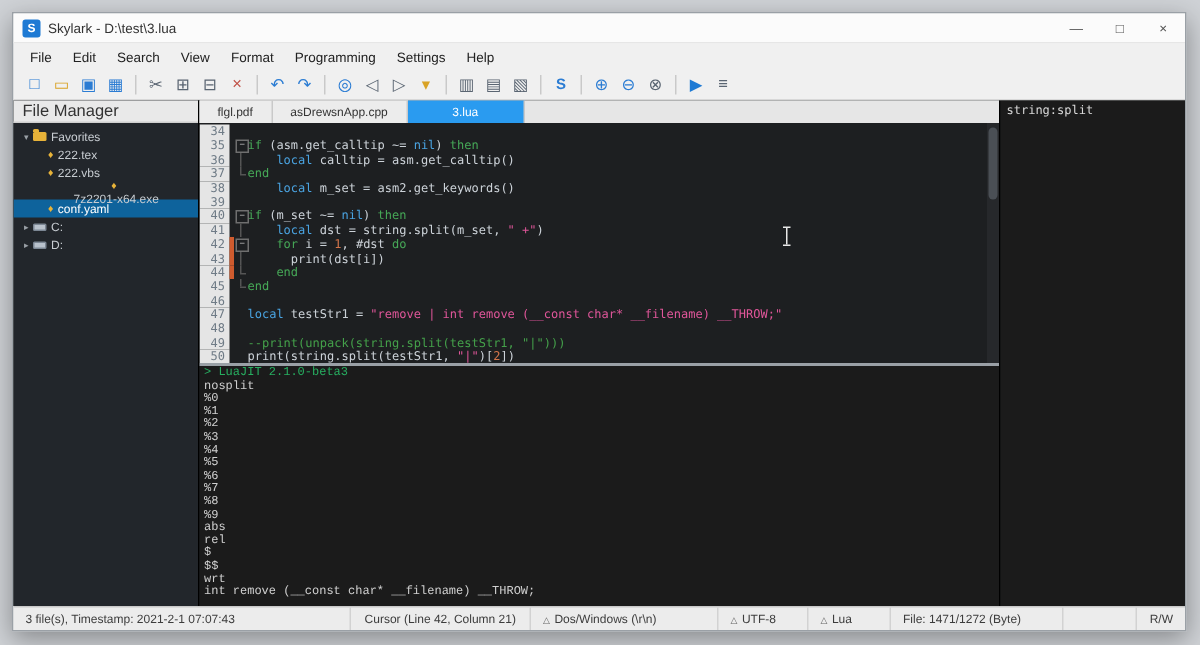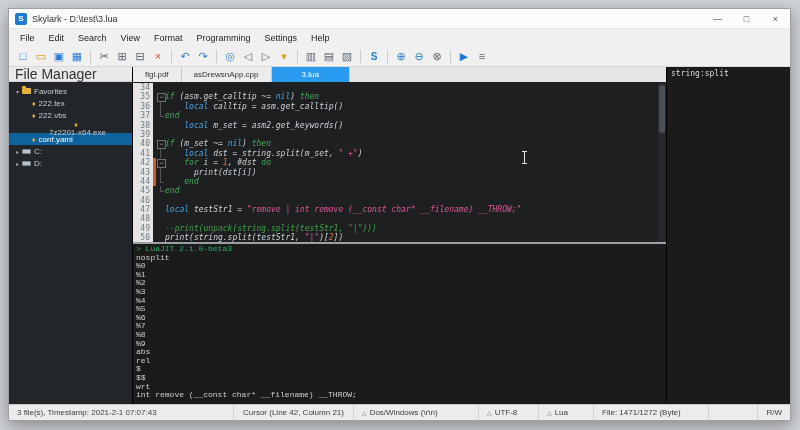--- a/index.html
+++ b/index.html
@@ -27,21 +27,21 @@
   
   .toolbar { height: 21px; flex: none; background: #f0f0f0; border-bottom: 1px solid #d8d8d8;
     display: flex; align-items: center; padding-left: 6px; gap: 2px; }
   .ticon { width: 16px; height: 16px; display: flex; align-items: center; justify-content: center;
     font-size: 11px; border-radius: 2px; }
   .tsep { width: 1px; height: 13px; background: #c9c9c9; margin: 0 3px; }
   
   .content { flex: 1; min-height: 0; display: flex; background: #1b1d1f; }
   .sidebar { width: 124px; flex: none; display: flex; flex-direction: column;
     background: #22262b; border-right: 1px solid #000; }
-  .sb-header { height: 15px; flex: none; background: #e9e9e9; color: #333; font-size: 14px;
+  .sb-header { height: 15px; flex: none; background: #e9e9e9; color: #333; font-size: 11px;
     display: flex; align-items: center; padding: 0 6px; border-bottom: 1px solid #cfcfcf; }
   .tree { flex: 1; padding-top: 3px; font-size: 8px; color: #c7ccd1; overflow: hidden; }
   .trow { height: 12px; display: flex; align-items: center; white-space: nowrap; }
   .trow.selected { background: #0e639c; color: #fff; }
   .arrow { width: 9px; text-align: center; font-size: 6px; color: #9aa0a6; flex: none; }
   .ticon-file { color: #e8b339; font-size: 7px; margin-right: 3px; flex: none; }
   .icon-folder { width: 9px; height: 6px; background: #e8b339; border-radius: 1px; position: relative; margin-right: 3px; flex: none; }
   .icon-folder::before { content: ""; position: absolute; top: -2px; left: 0; width: 4px; height: 2px; background: #e8b339; border-radius: 1px 1px 0 0; }
   .icon-drive { width: 9px; height: 5px; background: #b9c2cc; border: 1px solid #7c8794; border-radius: 1px; margin-right: 3px; flex: none; }
   .main { flex: 1; min-width: 0; display: flex; flex-direction: column; border-right: 1px solid #000; }
@@ -56,21 +56,21 @@
   .eline { display: flex; height: 9.4px; align-items: center; }
   .ln { width: 20px; flex: none; text-align: right; color: #6f7b86; background: #e5e5e5; padding-right: 3px; height: 100%; }
   .chg { width: 3px; flex: none; height: 100%; }
   .chg.on { background: #cf5b2e; }
   .fold { width: 9px; flex: none; height: 100%; position: relative; }
   .fold.box::before { content: "−"; position: absolute; left: 1px; top: 1px; width: 7px; height: 7px;
     border: 1px solid #6f6f6f; font-size: 6px; line-height: 5px; text-align: center; color: #bbb; }
   .fold.line::before { content: ""; position: absolute; left: 4px; top: 0; bottom: 0; border-left: 1px solid #555; }
   .fold.end::before { content: ""; position: absolute; left: 4px; top: 0; height: 5px; border-left: 1px solid #555; }
   .fold.end::after { content: ""; position: absolute; left: 4px; top: 5px; width: 4px; border-top: 1px solid #555; }
-  .code { white-space: pre; flex: 1; color: #ccd2d8; font-style: italic; }
+  .code { white-space: pre; flex: 1; color: #ccd2d8; }
   .c-kw { color: #46a857; } .c-decl { color: #4aa3e0; } .c-str { color: #e0569a; }
   .c-com { color: #44a04a; } .c-num { color: #d2744a; } .c-txt { color: #ccd2d8; }
   .vscroll { position: absolute; right: 0; top: 0; bottom: 0; width: 8px; background: #26282b; }
   .vscroll .thumb { position: absolute; left: 1px; right: 1px; top: 3px; height: 48px; background: #4a4f55; border-radius: 3px; }
   
   .splitter { height: 2px; flex: none; background: #9aa0a6; }
   .console { flex: 1; min-height: 0; background: #1b1b1b; overflow: hidden;
     font-family: Liberation Mono, monospace; font-size: 8px; line-height: 8.6px;
     color: #d0d0d0; padding: 1px 0 0 3px; }
   .cline { height: 8.6px; white-space: pre; }

